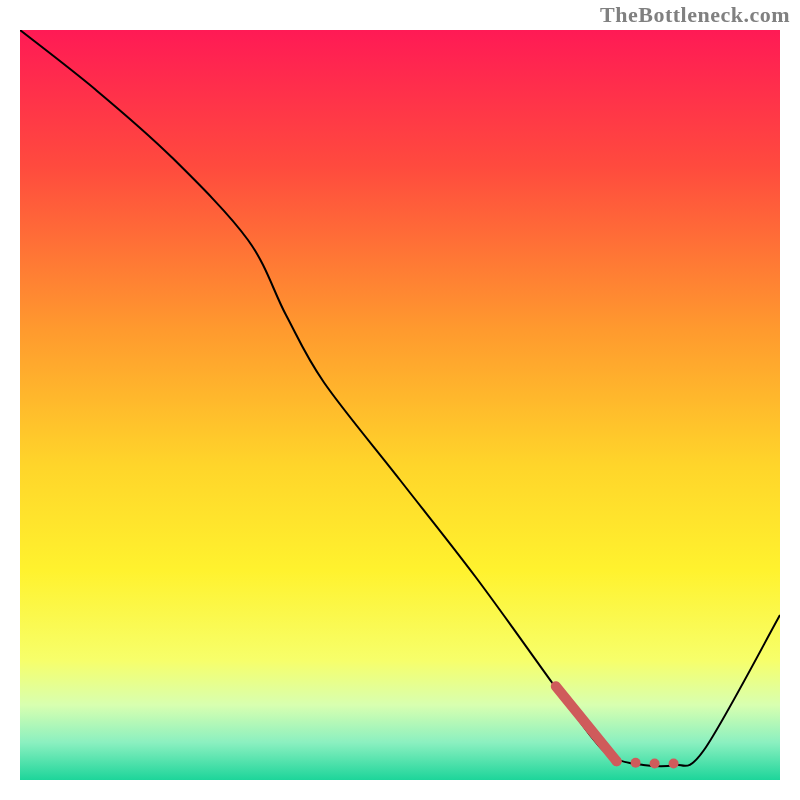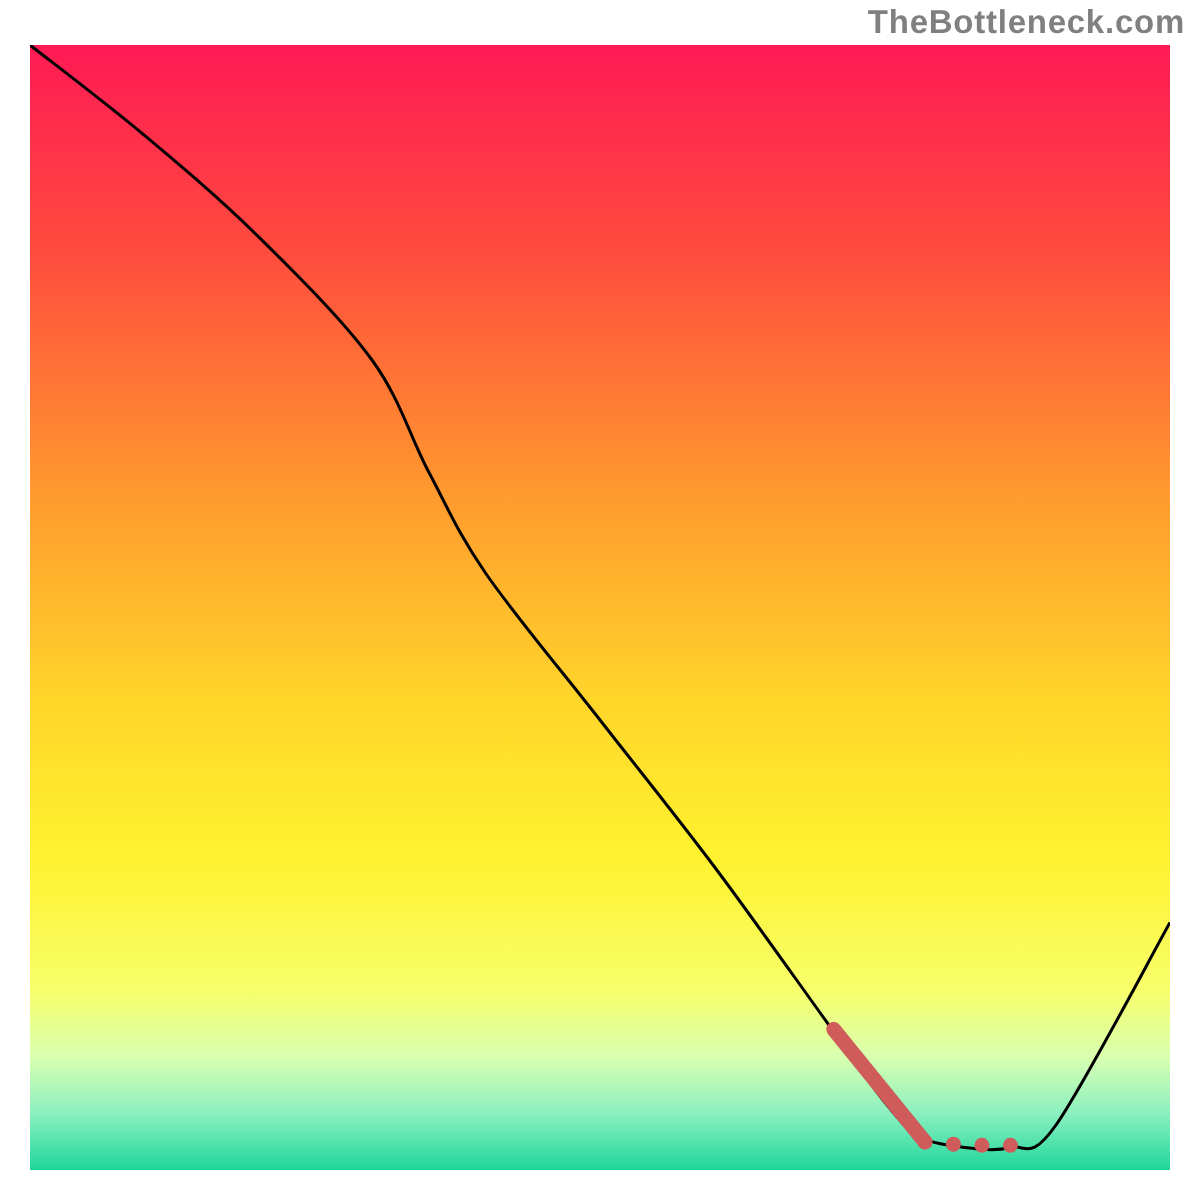--- a/index.html
+++ b/index.html
@@ -8,20 +8,21 @@
     width: 800px;
     height: 800px;
     overflow: hidden;
     font-family: Arial, Helvetica, sans-serif;
     background: #ffffff;
   }
   .chart-root {
     position: relative;
     width: 800px;
     height: 800px;
+    font-family: Liberation Serif, serif;
   }
   .watermark {
     position: absolute;
     top: 2px;
     right: 10px;
     font-size: 22px;
     font-weight: 600;
     color: #808080;
     letter-spacing: 0.5px;
     z-index: 4;

